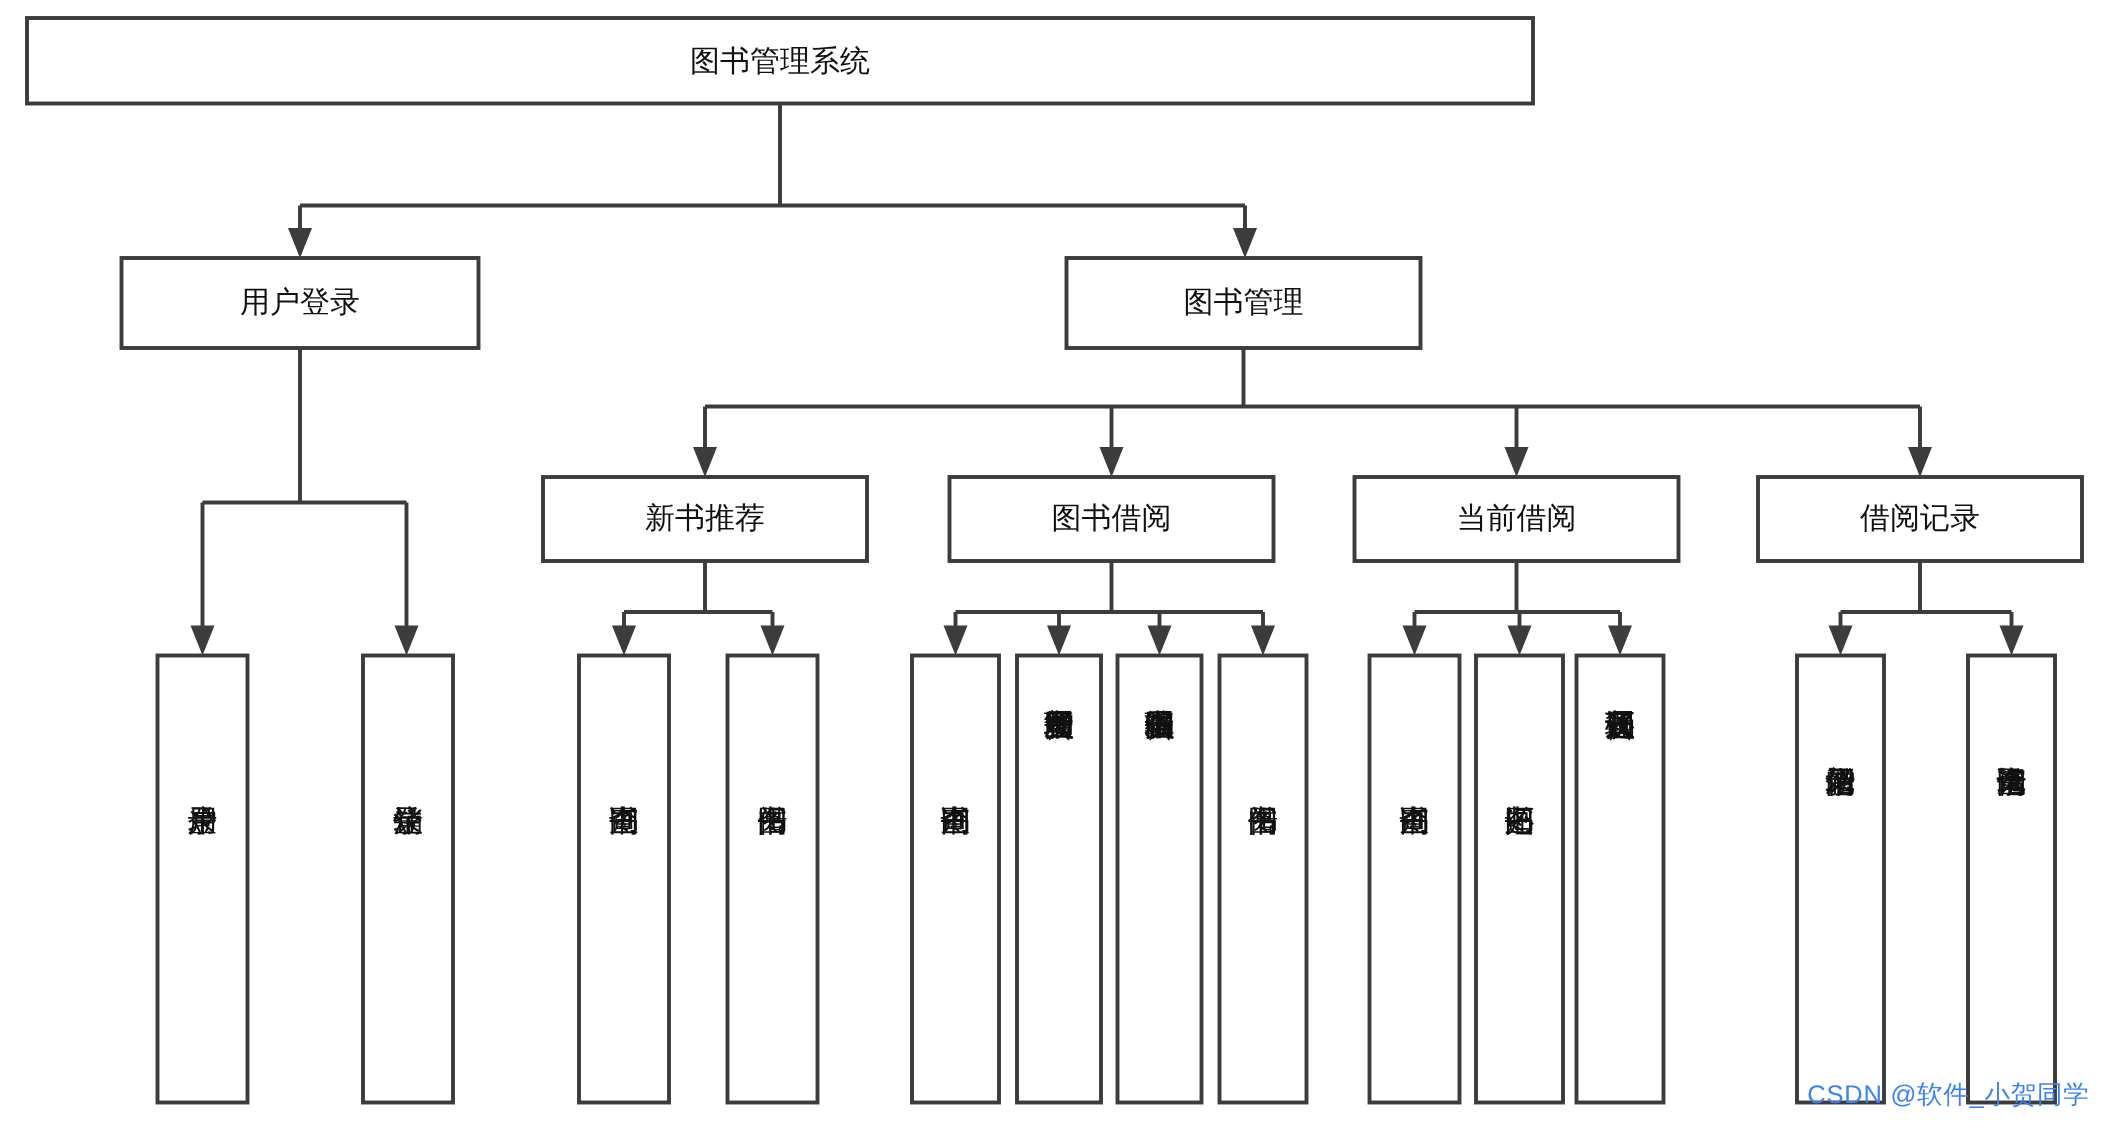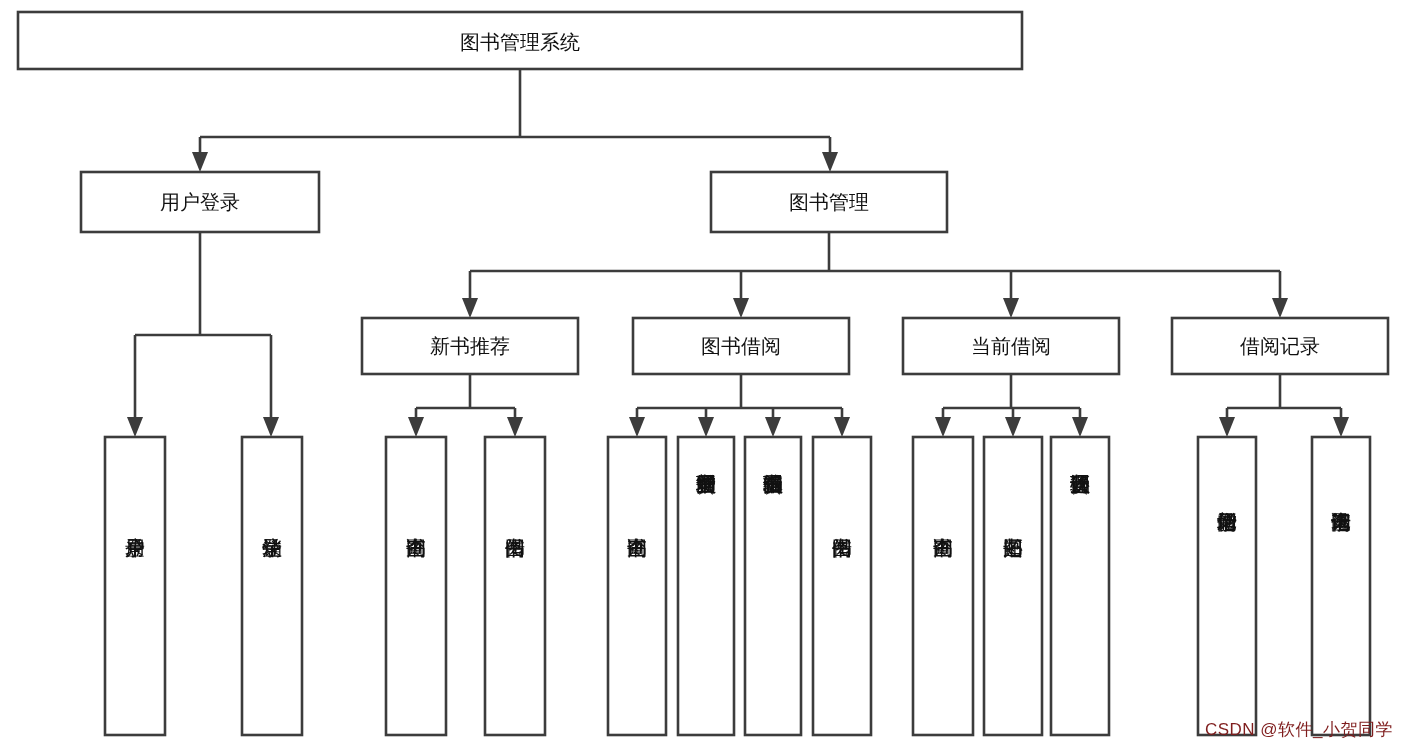--- a/index.html
+++ b/index.html
@@ -55,21 +55,21 @@
     fill: #111111;
     text-anchor: middle;
     white-space: pre;
   }
   .watermark-text {
     position: absolute;
     right: 12px;
     bottom: 6px;
     font-family: "Liberation Sans", "DejaVu Sans", sans-serif;
     font-size: 17px;
-    color: #7f1d1d;
+    color: #3b82f6;
     letter-spacing: 0.5px;
     user-select: none;
     white-space: pre;
   }
 </style>
 </head>
 <body>
 
 <div id="diagram-root">
 

